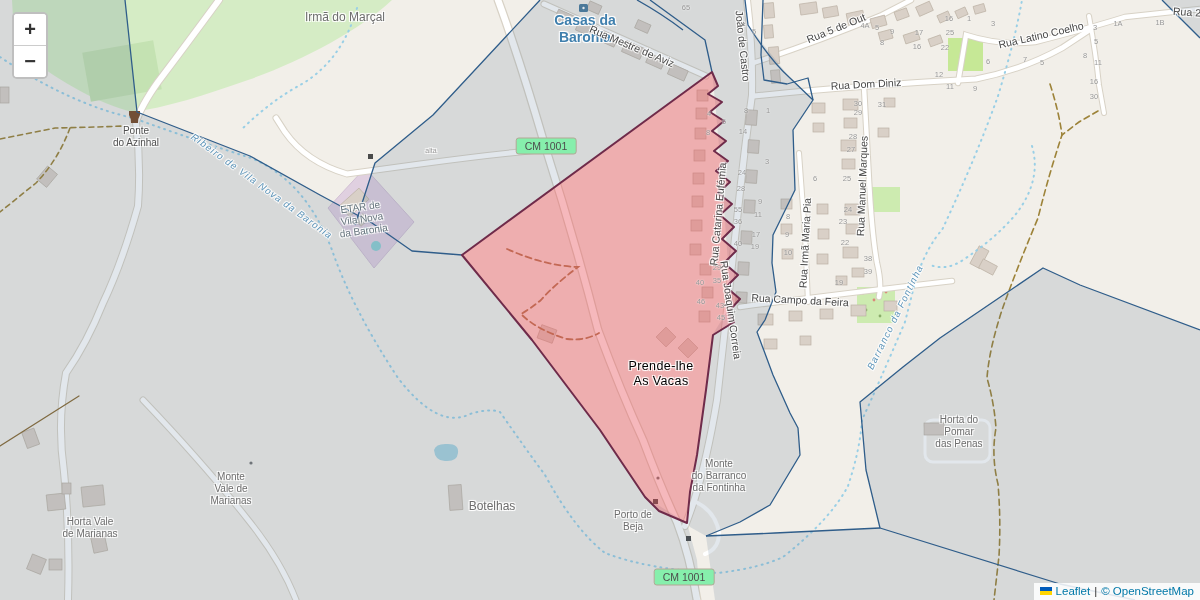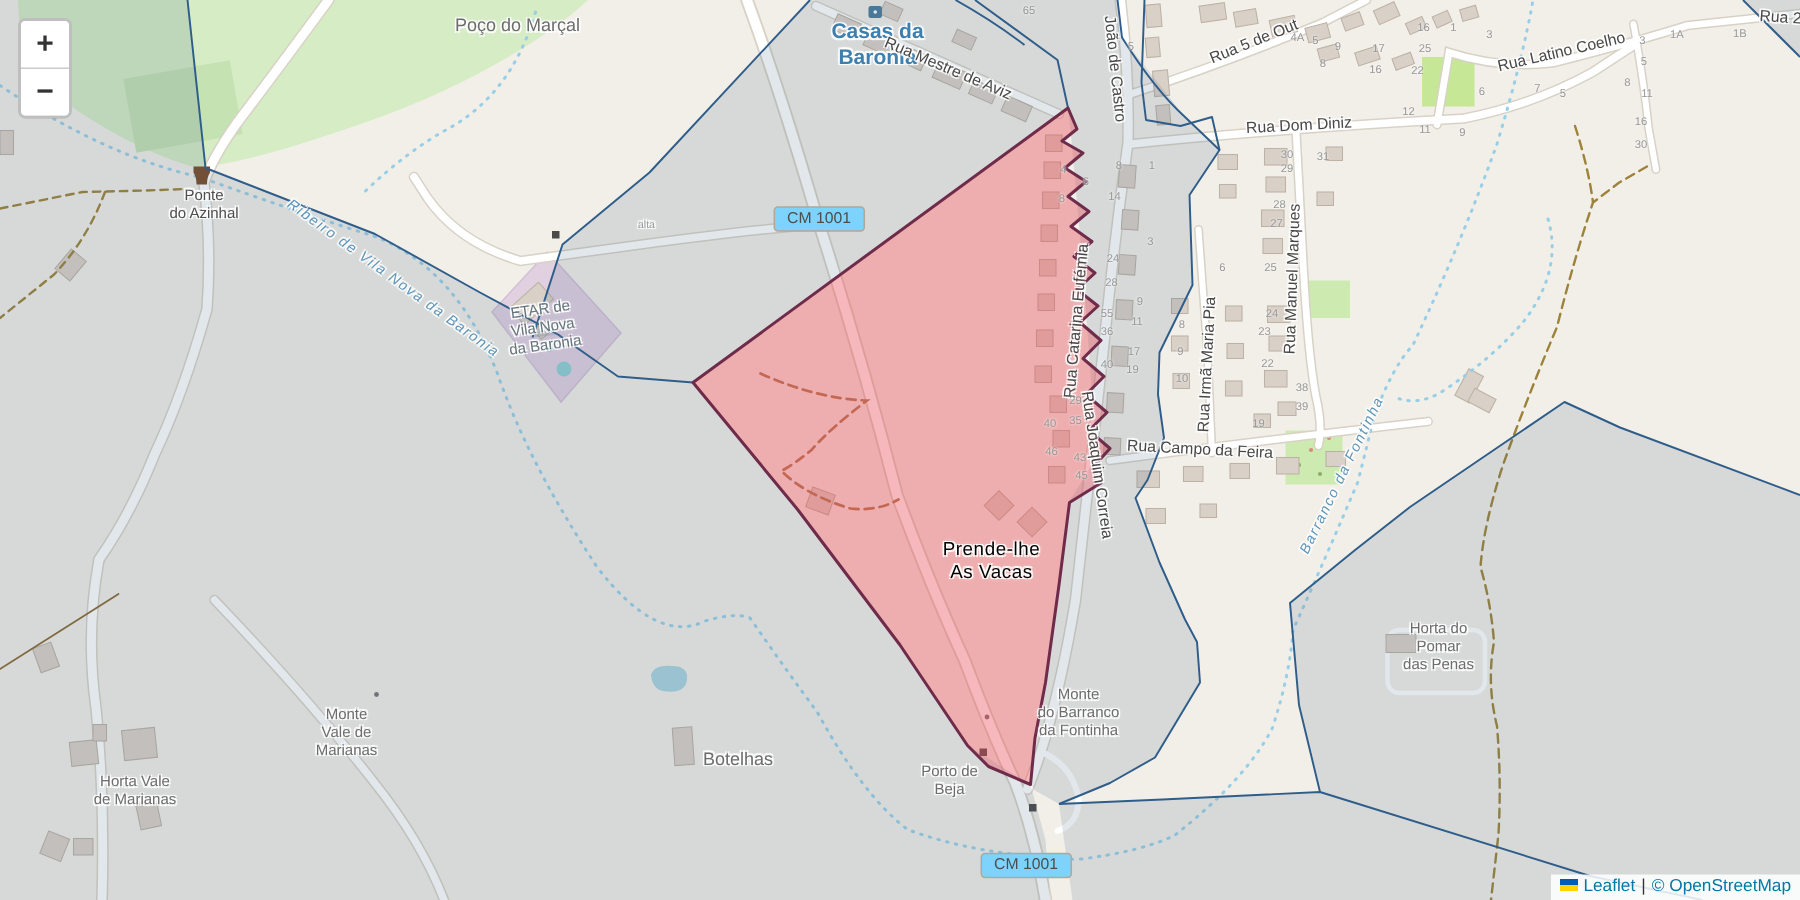--- a/index.html
+++ b/index.html
@@ -13,21 +13,21 @@
   .place{font-size:12px;color:#6d6d6d}
   .place-sm{font-size:10px;color:#6d6d6d}
   .dark{color:#4f4f4f}
   .area{font-size:12.5px;color:#000000;letter-spacing:.4px}
   .etar{font-size:10px;color:#66757d}
   .water{font-size:9.5px;font-style:italic;color:#5d95ba;letter-spacing:1.2px}
   .water-place{font-size:14px;font-weight:bold;color:#3f7fad}
   .street{font-size:10.5px;color:#484848}
   .tiny{font-size:7px;color:#9a9a9a}
   .housenum{font-size:7.5px;color:#989898;text-shadow:0 0 2px #fff}
-  .shield{font-size:10.5px;color:#4d4d4d;background:#7dd3fc;border:1.5px solid #b3a795;
+  .shield{font-size:10.5px;color:#4d4d4d;background:#86efac;border:1.5px solid #b3a795;
           border-radius:3px;padding:0 8px;line-height:15px;text-shadow:none}
   
   .zoomctl{position:absolute;top:12px;left:12px;width:32px;background:#fff;z-index:20;
            border:2px solid rgba(0,0,0,.25);border-radius:5px;overflow:hidden}
   .zbtn{width:32px;height:31px;font-weight:bold;font-size:20px;line-height:31px;text-align:center;
         color:#333;cursor:pointer;user-select:none;background:#fff}
   .zbtn:first-child{border-bottom:1px solid #ccc}
   
   .attr{position:absolute;right:0;bottom:0;z-index:20;background:rgba(255,255,255,.85);
         padding:2px 6px 3px 6px;font-size:11.5px;color:#333;white-space:nowrap}
@@ -237,21 +237,21 @@
   </svg>
 
   <div class="zoomctl">
     <div class="zbtn">+</div>
     <div class="zbtn">−</div>
   </div>
 
   <div class="attr">
     <span class="flag"></span><a>Leaflet</a><span class="sep">|</span><a>© OpenStreetMap</a>
   </div>
-<div class="lbl place" style="left: 345px; top: 17px; transform: translate(-50%, -50%) rotate(0deg);">Poço do Marçal</div>
+<div class="lbl place" style="left: 345px; top: 17px; transform: translate(-50%, -50%) rotate(0deg);">Irmã do Marçal</div>
     <div class="lbl place-sm dark" style="left: 136px; top: 137px; transform: translate(-50%, -50%) rotate(0deg);">Ponte
 do Azinhal</div>
     <div class="lbl water-place" style="left: 585px; top: 29px; transform: translate(-50%, -50%) rotate(0deg);">Casas da
 Baronia</div>
     <div class="lbl area" style="left: 661px; top: 374px; transform: translate(-50%, -50%) rotate(0deg);">Prende-lhe
 As Vacas</div>
     <div class="lbl place-sm" style="left: 719px; top: 476px; transform: translate(-50%, -50%) rotate(0deg);">Monte
 do Barranco
 da Fontinha</div>
     <div class="lbl place-sm" style="left: 633px; top: 521px; transform: translate(-50%, -50%) rotate(0deg);">Porto de

